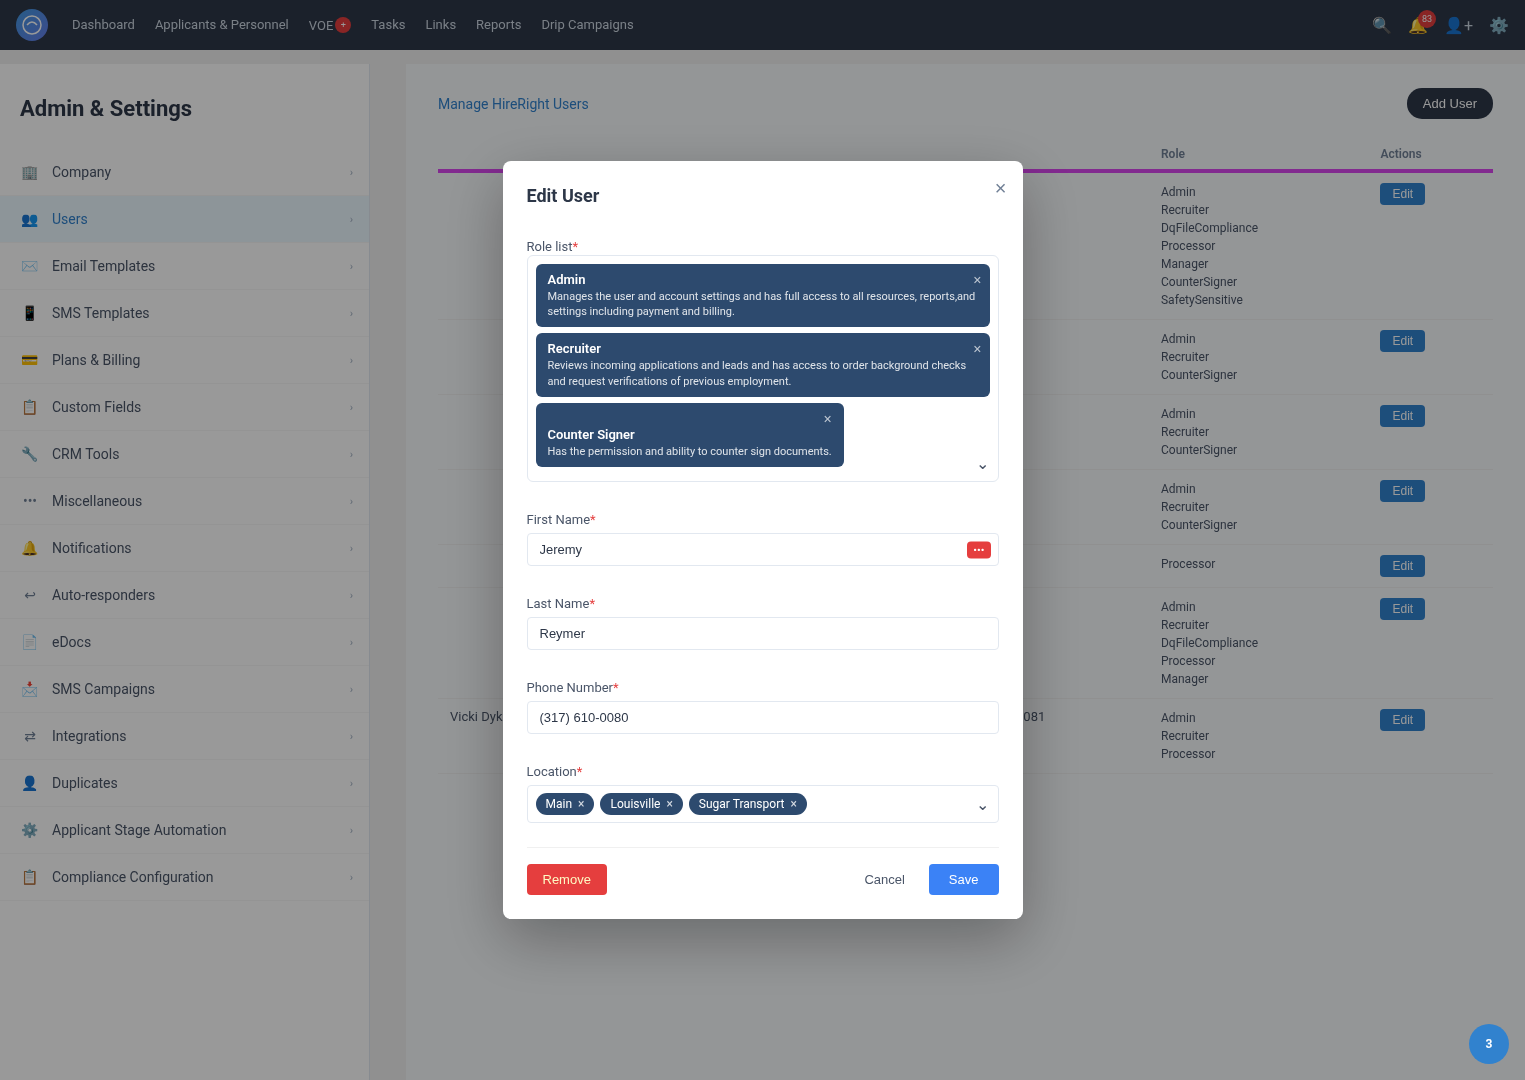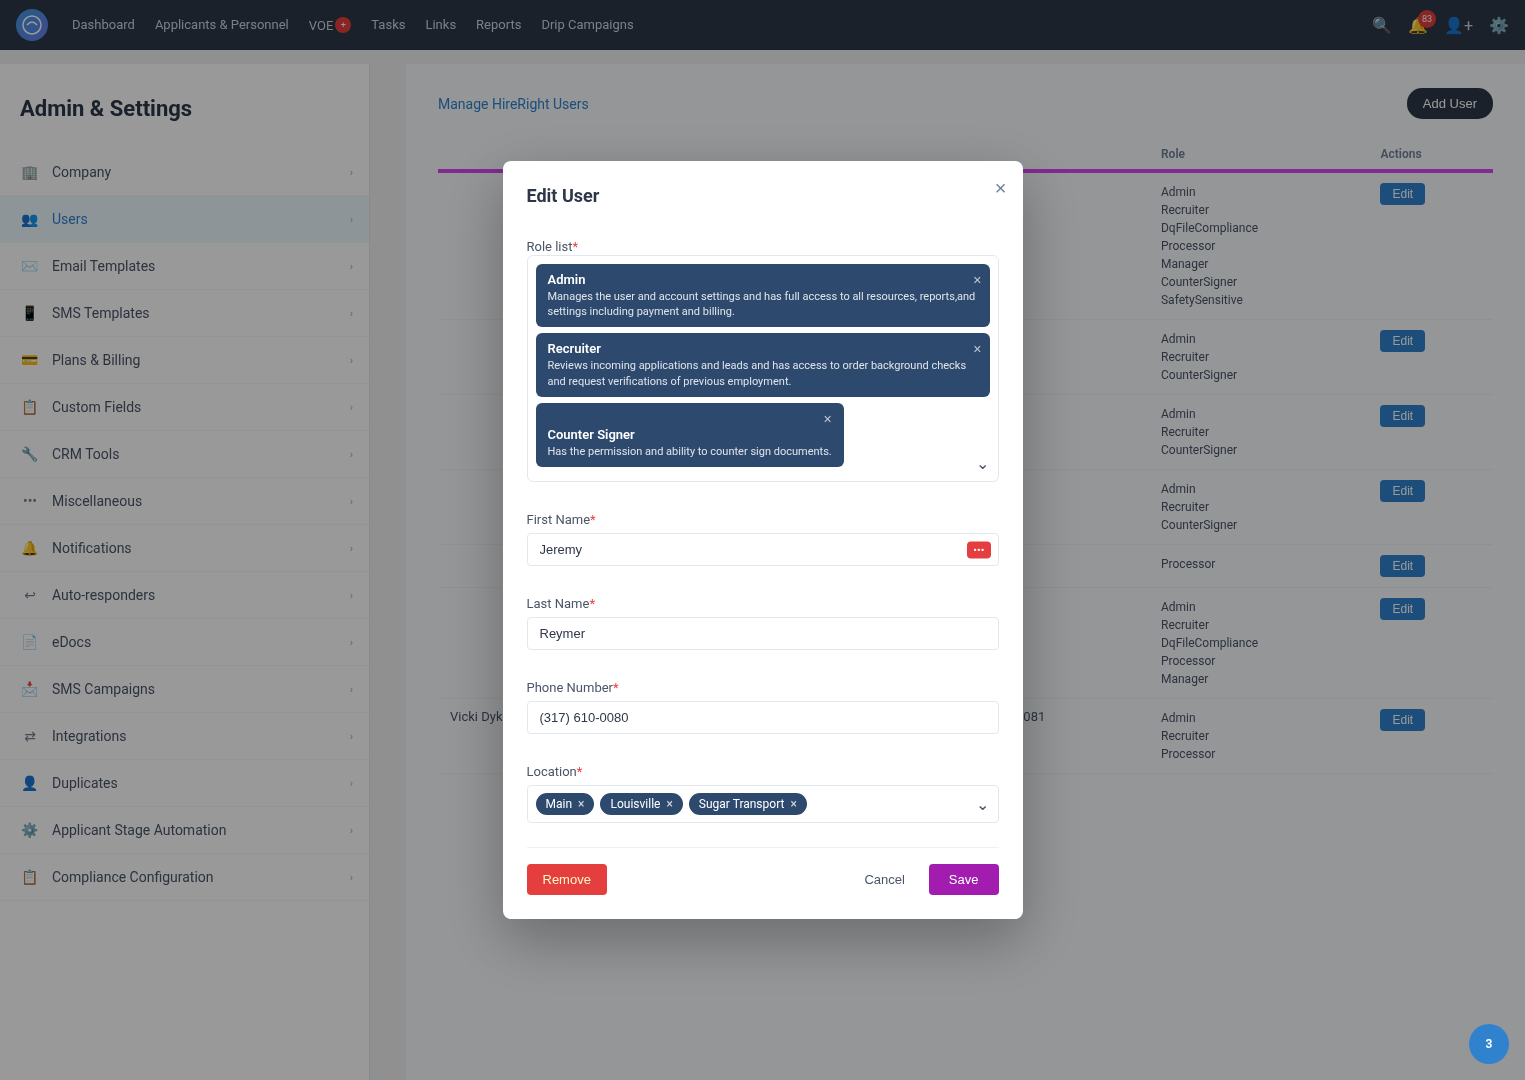--- a/index.html
+++ b/index.html
@@ -246,21 +246,21 @@
       background: #e53e3e; color: #fef9c3;
       border: none; border-radius: 4px;
       padding: 8px 16px; font-size: 13px; cursor: pointer;
     }
     .footer-right { display: flex; gap: 12px; }
     .cancel-btn {
       background: none; color: #4a5568;
       border: none; font-size: 13px; cursor: pointer; padding: 8px 12px;
     }
     .save-btn {
-      background: #a21caf; color: white;
+      background: #3b82f6; color: white;
       border: none; border-radius: 4px;
       padding: 8px 20px; font-size: 13px; cursor: pointer;
     }
 
     
     .bottom-badge {
       position: fixed; bottom: 16px; right: 16px;
       background: #3182ce; color: white;
       border-radius: 50%; width: 40px; height: 40px;
       display: flex; align-items: center; justify-content: center;

